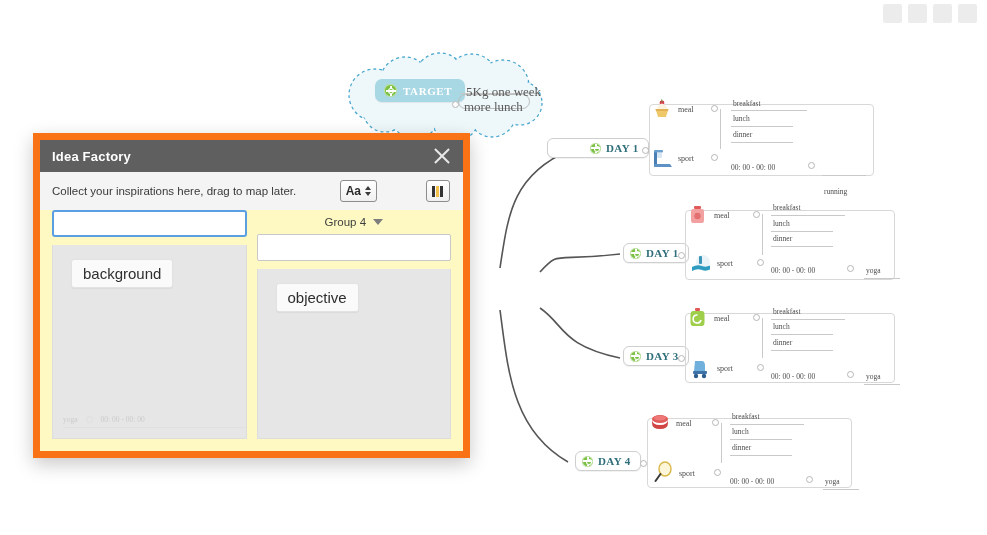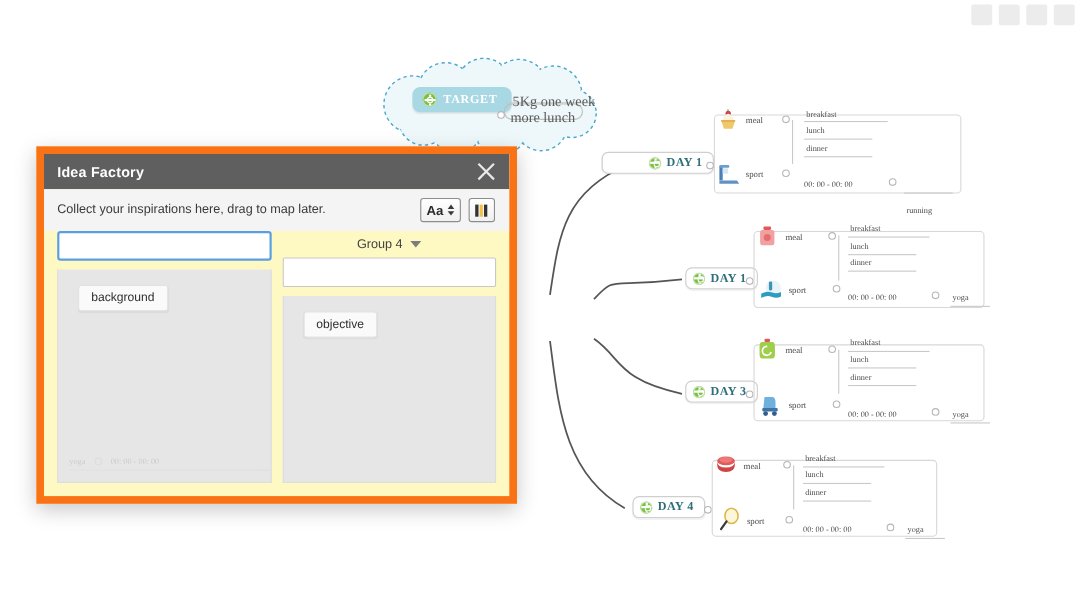--- a/index.html
+++ b/index.html
@@ -136,21 +136,21 @@
     height:38px; flex:none; display:flex; align-items:center;
     justify-content:space-between; padding:0 13px 0 12px;
     background:#f4f4f4;
   }
   #hint { font-size:11.5px; color:#3a3a3a; }
   #tools { display:flex; align-items:center; gap:7px; }
   .tbtn {
     height:22px; border:1px solid #8d8d8d; border-radius:3px;
     background:linear-gradient(#ffffff,#f0f0f0);
     display:flex; align-items:center; justify-content:space-between;
-    padding:0 5px; cursor:pointer;
+    padding:0 5px; cursor:pointer;margin-left:42px;
   }
   #font-size-stepper { gap:4px; }
   #font-size-stepper .aa { font-size:12px; font-weight:bold; color:#2b2b2b; }
   .spin { display:flex; flex-direction:column; gap:2px; }
   .spin i { display:block; width:0;height:0;border-left:3px solid transparent;border-right:3px solid transparent; }
   .spin .up{ border-bottom:4px solid #3a3a3a; }
   .spin .dn{ border-top:4px solid #3a3a3a; }
   #layout-btn { width:24px; }
   #layout-btn .glyph { display:flex; gap:1px; align-items:center; }
   #layout-btn .glyph b { display:block; width:3px; height:11px; background:#333; }
@@ -167,21 +167,21 @@
     height:27px; background:#fff; border:1px solid #c8c8c8; border-radius:2px;
   }
   .group-input.focused { border:2px solid #5b9fe3; border-radius:3px; }
   .group-body {
     flex:1; background:#e6e6e6; margin-top:8px; position:relative;
     border:1px solid #dddddd; border-top:none; min-height:0; overflow:hidden;
   }
   .card {
     position:absolute; left:18px; top:14px;
     background:#fafafa; border:1px solid #e2e2e2; border-radius:3px;
-    padding:5px 11px; font-size:11px; color:#2e2e2e;
+    padding:5px 11px; font-size:15px; color:#2e2e2e;
     box-shadow:0 1px 1px rgba(0,0,0,.05);
   }
   
   .ghost {
     position:absolute; left:10px; bottom:14px; opacity:.18;
     display:flex; align-items:center; gap:8px; white-space:nowrap;
   }
   .ghost .gt { font-family:"Liberation Serif", serif; font-size:7.5px; color:#4c4c4c; }
   .ghost .go { width:7px;height:7px;border-radius:50%;border:1px solid #b6b6b6; }
   .ghost .gline { position:absolute; left:0; bottom:-4px; width:230px; height:1px; background:#c9c9c9; }

